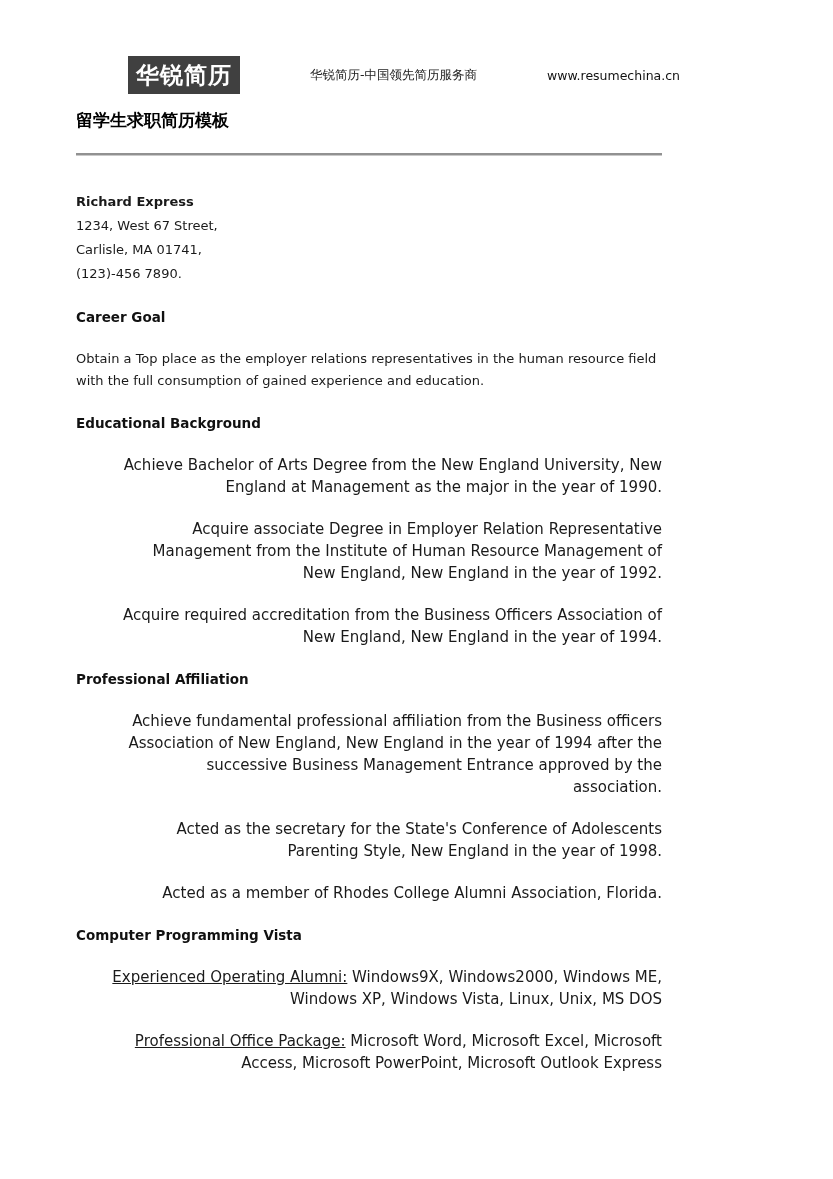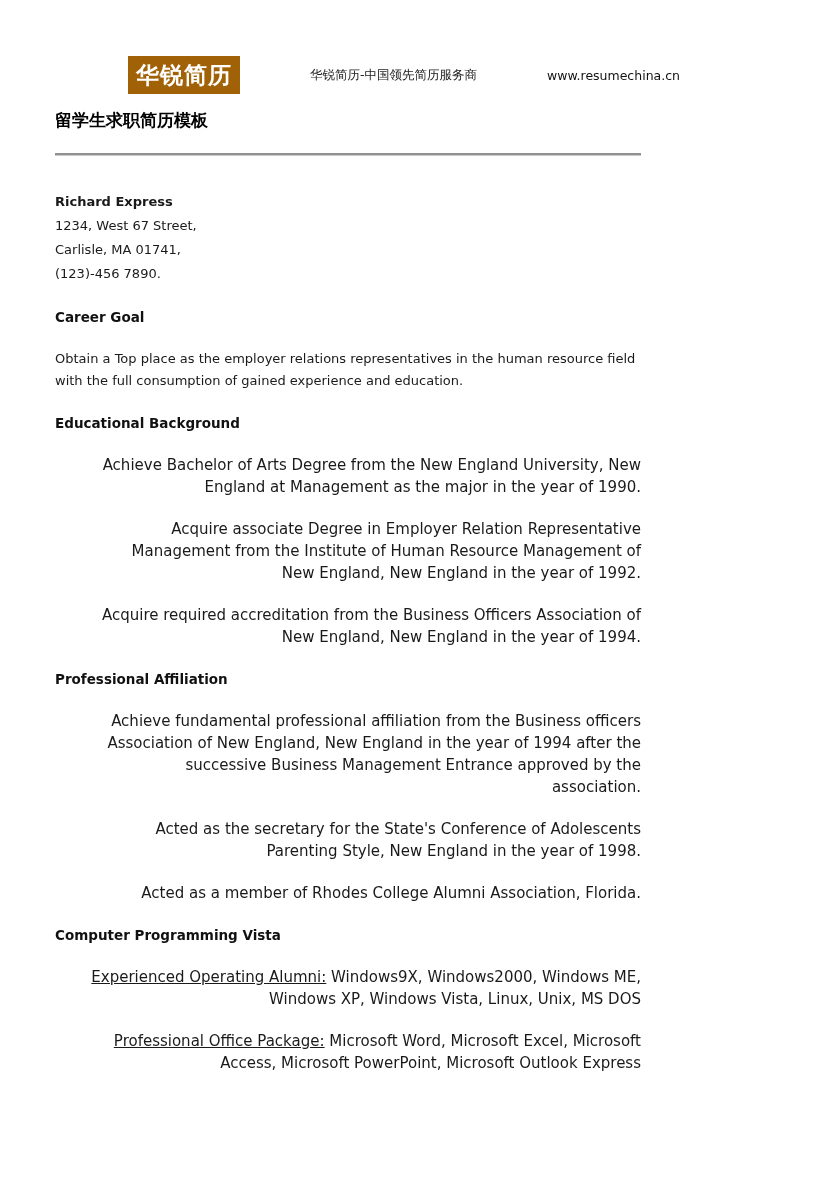--- a/index.html
+++ b/index.html
@@ -15,21 +15,21 @@
 
   
   .header {
     display: flex;
     align-items: center;
     margin: 56px 0 0 128px;
     width: 552px;
   }
   .logo {
     width: 112px; height: 38px;
-    background: #a16207;
+    background: #404040;
     color: #ffffff;
     font-weight: bold;
     font-size: 23px;
     line-height: 38px;
     text-align: center;
     letter-spacing: 1px;
     flex: 0 0 auto;
   }
   .tagline {
     flex: 1 1 auto;
@@ -41,21 +41,21 @@
   .website {
     flex: 0 0 auto;
     font-size: 12.5px;
     color: #111111;
     text-decoration: none;
     white-space: nowrap;
   }
 
   
   .content {
-    margin-left: 55px;
+    margin-left: 76px;
     width: 586px;
   }
   .doc-title {
     margin: 14px 0 0 0;
     font-size: 17px;
     font-weight: bold;
     color: #000000;
     line-height: 24px;
   }
   .rule {

